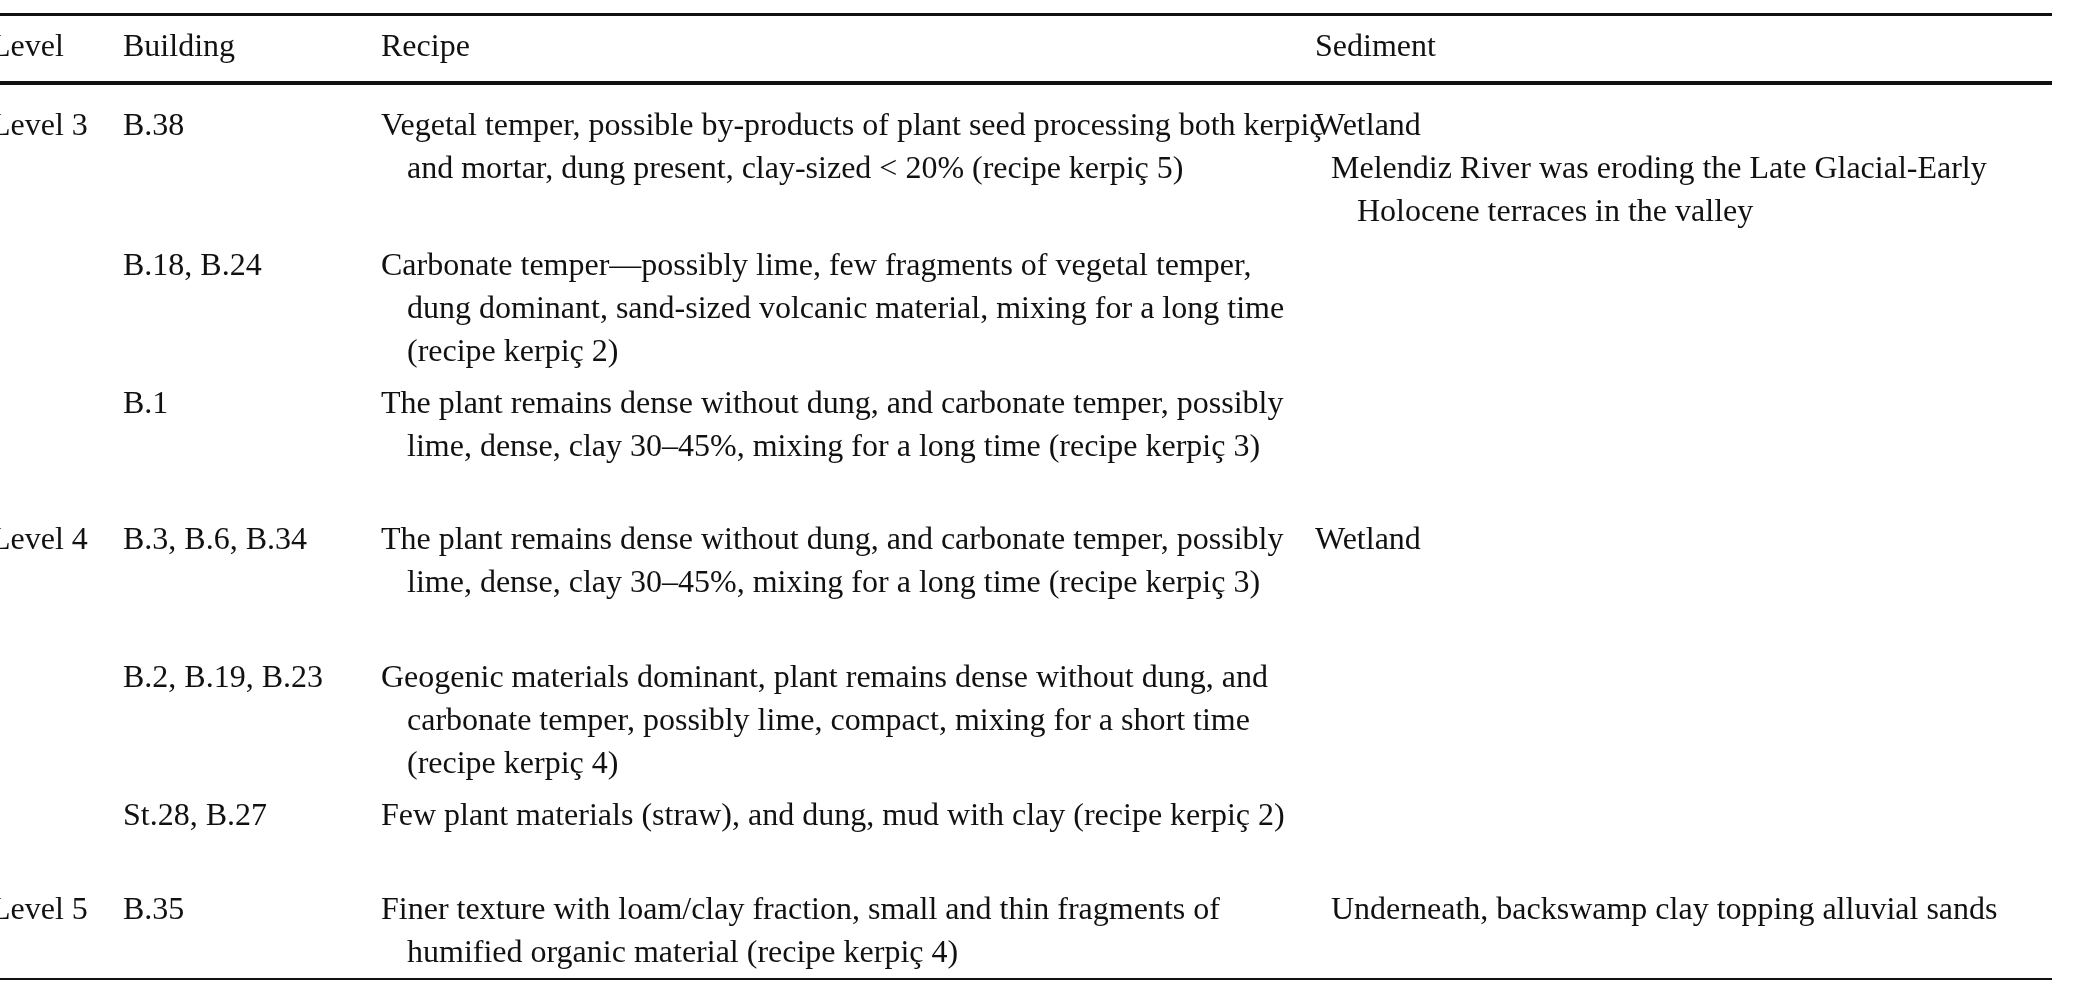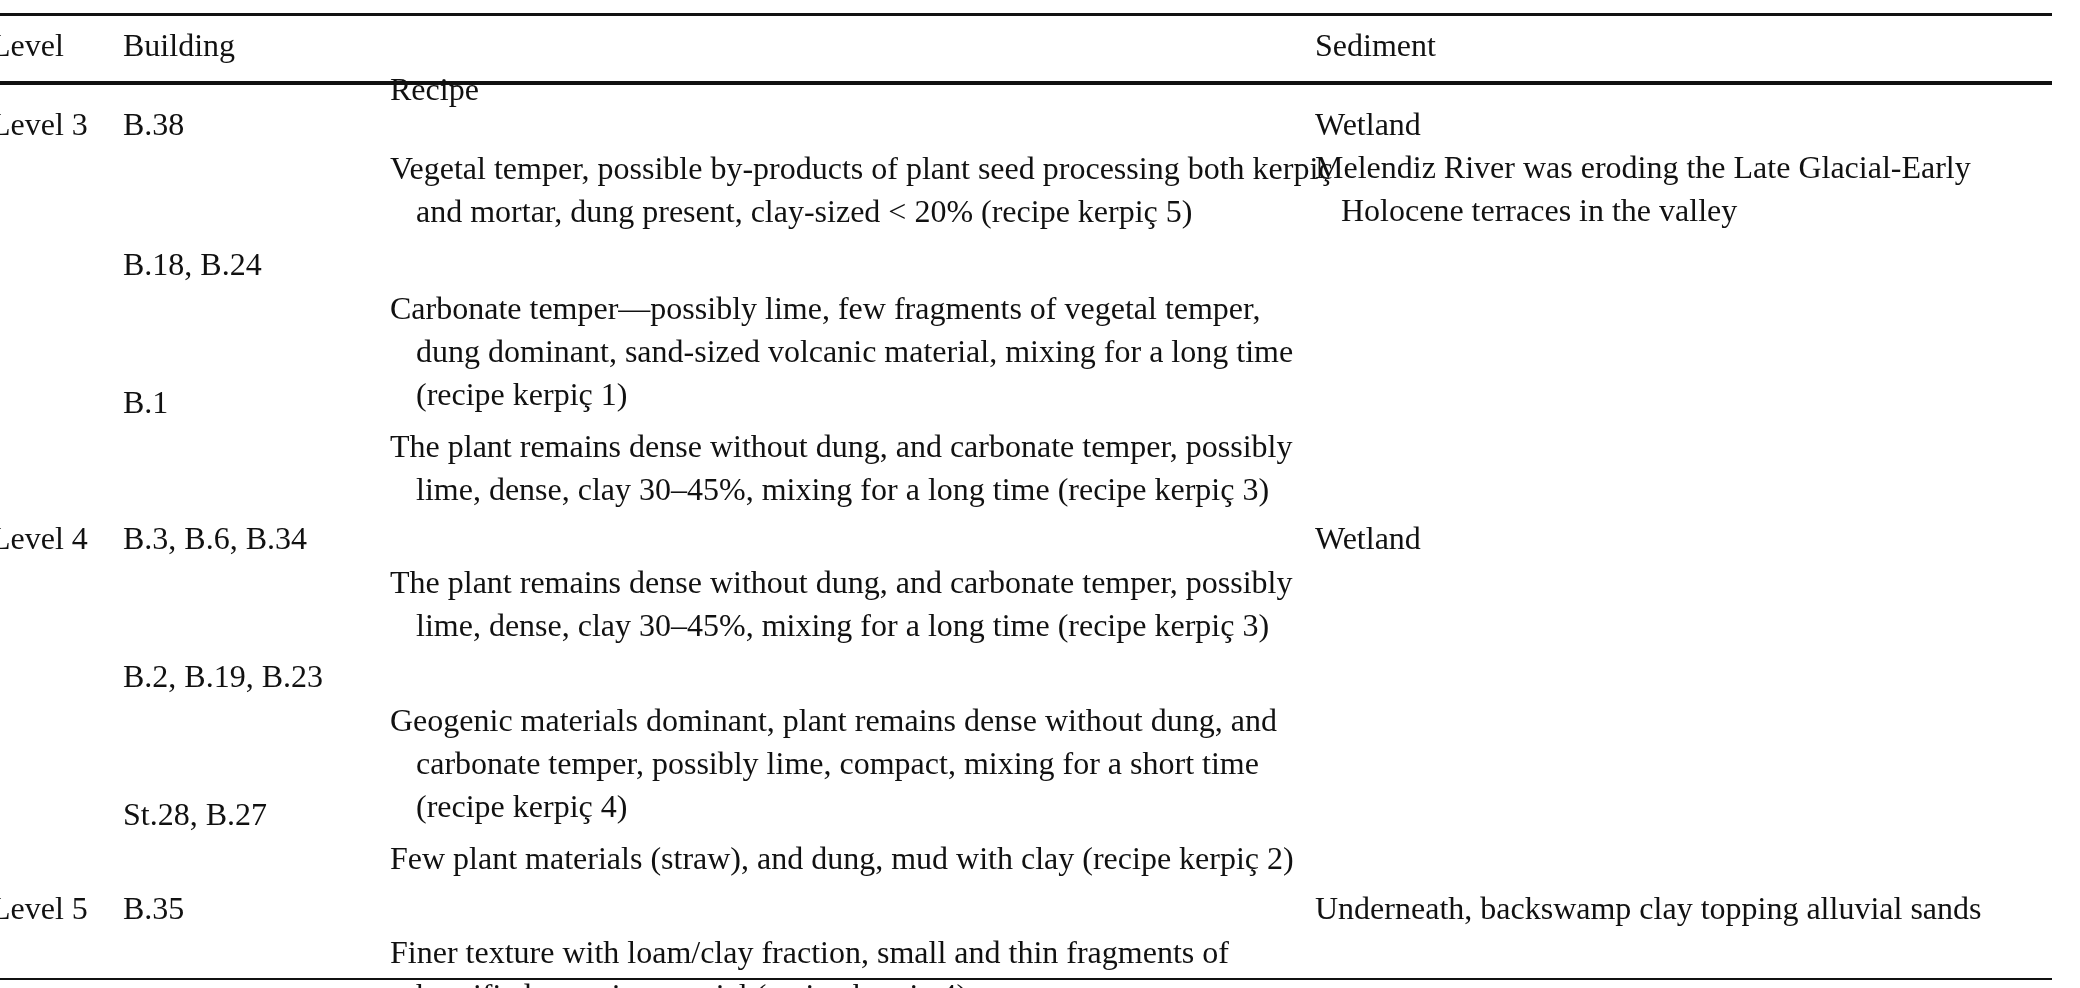--- a/index.html
+++ b/index.html
@@ -11,27 +11,27 @@
   }
   .rule { position: absolute; left: 0; width: 2052px; background: #111; }
   .rule.top { top: 13px; height: 3px; }
   .rule.mid { top: 81px; height: 4px; }
   .rule.bot { top: 978px; height: 2px; }
 
   .cell { position: absolute; line-height: 43px; white-space: nowrap; }
   .hdr { top: 24px; }
   .col-level { left: -9px; }
   .col-building { left: 123px; }
-  .col-recipe { left: 390px; width: 930px; margin-top: 44px; }
+  .col-recipe { left: 381px; width: 930px; }
   .col-sediment { left: 1315px; width: 740px; }
 
   .wrap { white-space: normal; }
   .hang { padding-left: 26px; text-indent: -26px; }
   .line { display: block; }
-  .sed-line2 { display: block; padding-left: 26px; text-indent: -26px; }
+  .sed-line2 { display: block; padding-left: 26px; text-indent: -26px; margin-left: 16px; }
 </style>
 </head>
 <body>
 
 <div class="rule top"></div>
 <div class="rule mid"></div>
 <div class="rule bot"></div>
 
 <div class="cell hdr col-level">Level</div>
 <div class="cell hdr col-building">Building</div>
@@ -44,21 +44,21 @@
   <div class="cell col-recipe wrap hang" style="top:103px;width:935px">Vegetal temper, possible by-products of plant seed processing both kerpiç and mortar, dung present, clay-sized &lt; 20% (recipe kerpiç 5)</div>
   <div class="cell col-sediment wrap" style="top:103px">
     <span class="line">Wetland</span>
     <span class="sed-line2">Melendiz River was eroding the Late Glacial-Early Holocene terraces in the valley</span>
   </div>
 </div>
 
 <div>
   <div class="cell col-level" style="top:243px"></div>
   <div class="cell col-building" style="top:243px">B.18, B.24</div>
-  <div class="cell col-recipe wrap hang" style="top:243px;width:905px">Carbonate temper—possibly lime, few fragments of vegetal temper, dung dominant, sand-sized volcanic material, mixing for a long time (recipe kerpiç 1)</div>
+  <div class="cell col-recipe wrap hang" style="top:243px;width:905px">Carbonate temper—possibly lime, few fragments of vegetal temper, dung dominant, sand-sized volcanic material, mixing for a long time (recipe kerpiç 2)</div>
 </div>
 
 <div>
   <div class="cell col-level" style="top:381px"></div>
   <div class="cell col-building" style="top:381px">B.1</div>
   <div class="cell col-recipe wrap hang" style="top:381px;width:905px">The plant remains dense without dung, and carbonate temper, possibly lime, dense, clay 30–45%, mixing for a long time (recipe kerpiç 3)</div>
 </div>
 
 <div>
   <div class="cell col-level" style="top:517px">Level 4</div>

